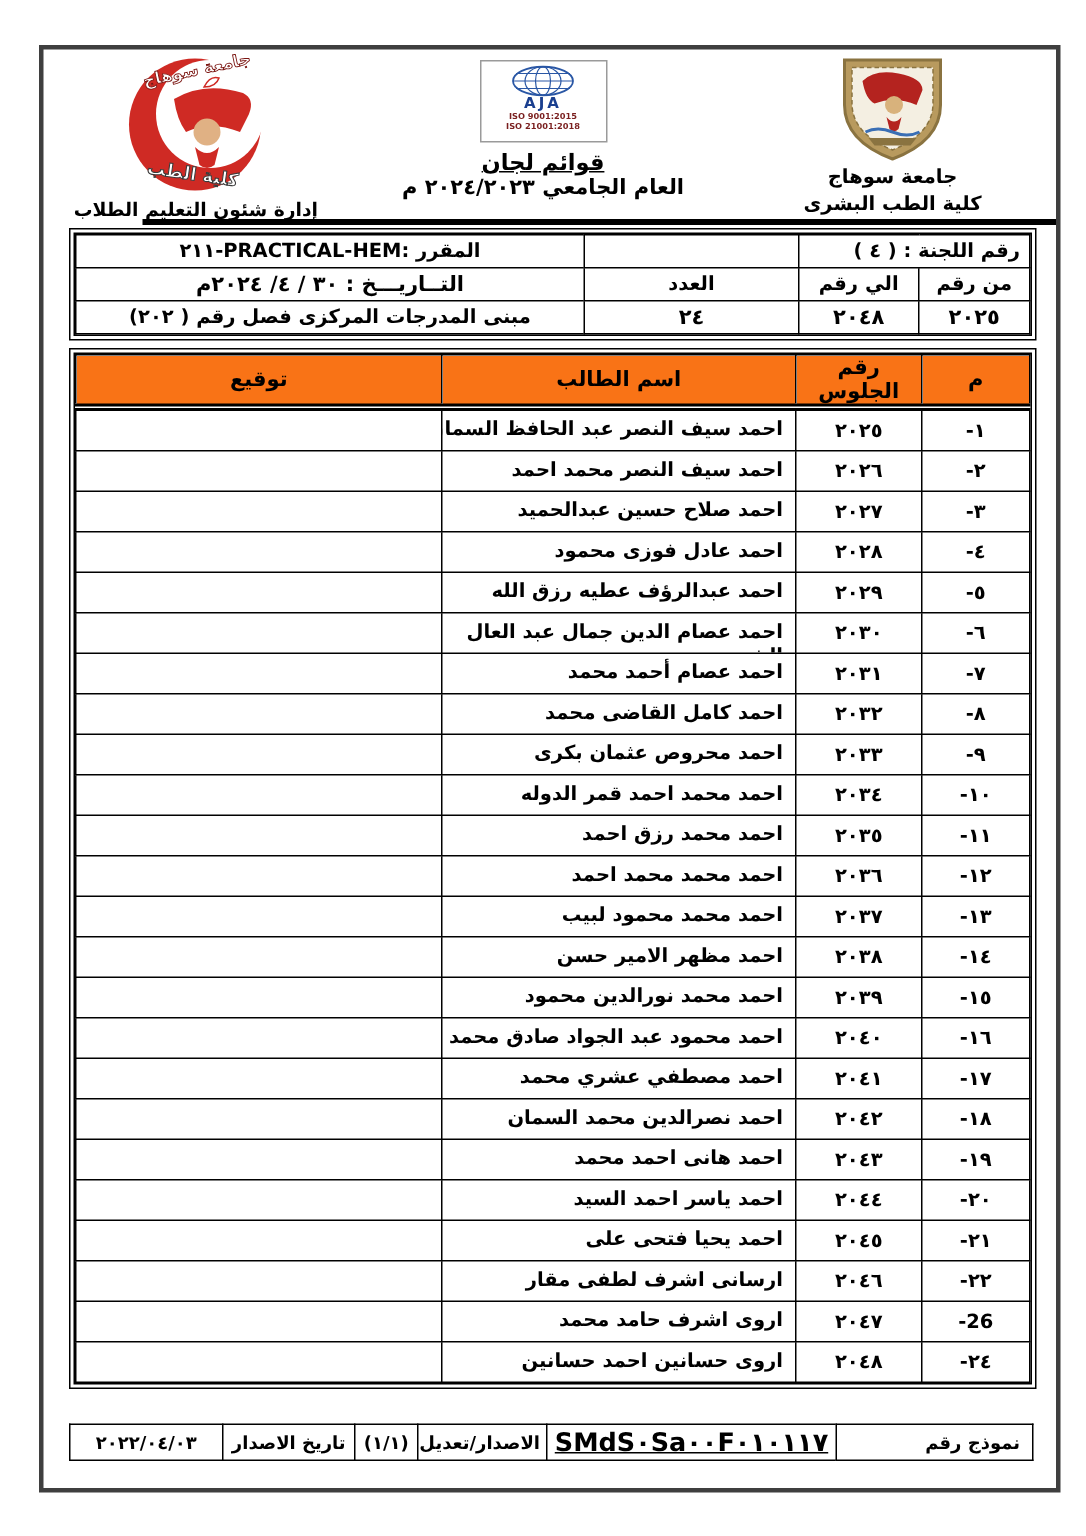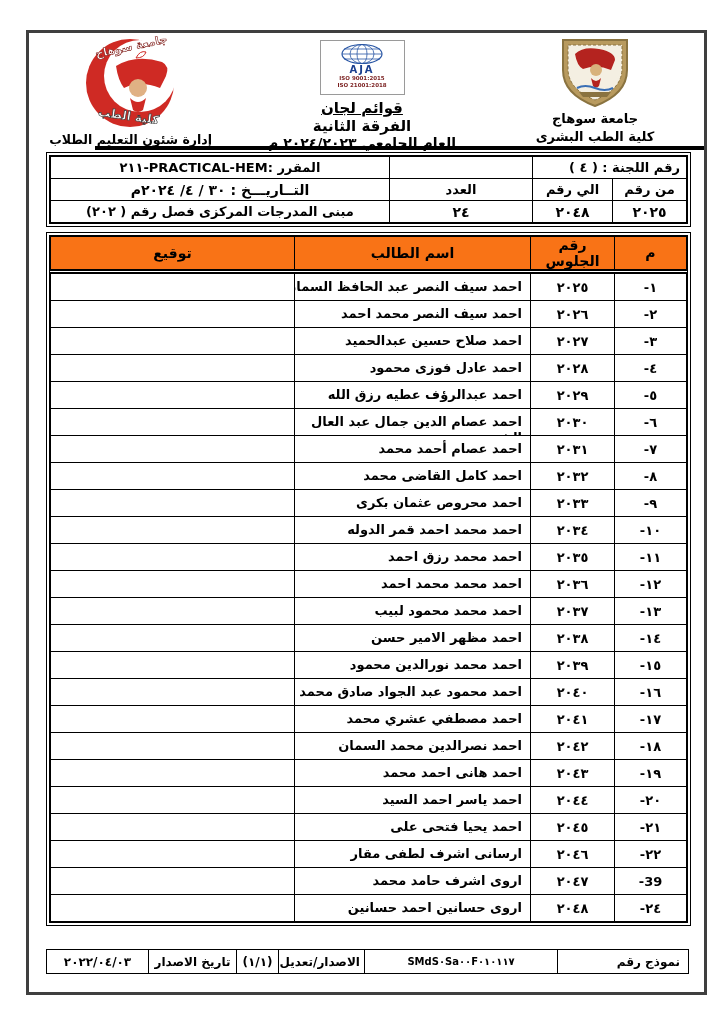--- a/index.html
+++ b/index.html
@@ -40,21 +40,21 @@
   .main-wrap { position:absolute; top:232px; right:33px; width:645px; border:4px double #000; background:#fff; }
   .main-wrap thead th { background:#f97316; font-size:14px; height:31px; border-bottom:5px double #000; }
   .main-wrap tbody td { height:26.6px; font-size:13px; text-align:center; vertical-align:middle; padding:0; }
   .main-wrap tbody td.name-cell { text-align:right; }
   .name-clip { height:26px; overflow:hidden; line-height:16px; padding:5px 8px 0 2px; white-space:nowrap; }
   .name-clip .l2 { display:block; }
 
   .foot-wrap { position:absolute; top:949px; right:35px; width:643px; background:#fff; }
   .foot-wrap td { font-size:12px; height:24px; text-align:center; padding:1px 4px; white-space:nowrap; }
   .foot-wrap .lbl-right { text-align:right; padding-right:8px; }
-  .foot-wrap .code-cell { direction:ltr; font-size:10px; }
+  .foot-wrap .code-cell { direction:ltr; font-size:17px;text-decoration:underline; }
 
   
   .logo-svg { display:block; margin:0 auto; }
 </style>
 </head>
 <body>
 
 <div class="page">
   <div class="frame"></div>
 
@@ -83,21 +83,20 @@
           <line x1="4" y1="6" x2="40" y2="6" stroke="#2a57a5" stroke-width="0.8"></line>
           <line x1="4" y1="16" x2="40" y2="16" stroke="#2a57a5" stroke-width="0.8"></line>
         </svg>
         <div class="accr-title">AJA</div>
         <div class="accr-line">ISO 9001:2015</div>
         <div class="accr-line">ISO 21001:2018</div>
       </div>
     </div>
     <div class="titles">
       <div class="t1">قوائم لجان</div>
-      <div class="t2">الفرقة الثانية</div>
       <div class="t3">العام الجامعي ٢٠٢٤/٢٠٢٣ م</div>
     </div>
   </div>
 
   <div class="hdr-left">
     <svg class="logo-svg" width="112" height="94" viewBox="0 0 112 94">
       <circle cx="54" cy="47" r="44" fill="#cf2a24"></circle>
       <circle cx="64" cy="40" r="36" fill="#ffffff"></circle>
       <path d="M40 30 Q60 18 86 26 Q94 30 90 40 L84 52 Q64 44 48 52 Q42 44 40 30 Z" fill="#cf2a24"></path>
       <circle cx="62" cy="52" r="9" fill="#e0b184"></circle>
@@ -328,21 +327,21 @@
           </tr>
           <tr>
             <td>٢٢-</td>
             <td>٢٠٤٦</td>
             <td class="name-cell">
               <div class="name-clip"><span>ارسانى اشرف لطفى مقار</span></div>
             </td>
             <td></td>
           </tr>
           <tr>
-            <td>39-</td>
+            <td>26-</td>
             <td>٢٠٤٧</td>
             <td class="name-cell">
               <div class="name-clip"><span>اروى اشرف حامد محمد</span></div>
             </td>
             <td></td>
           </tr>
           <tr>
             <td>٢٤-</td>
             <td>٢٠٤٨</td>
             <td class="name-cell">

